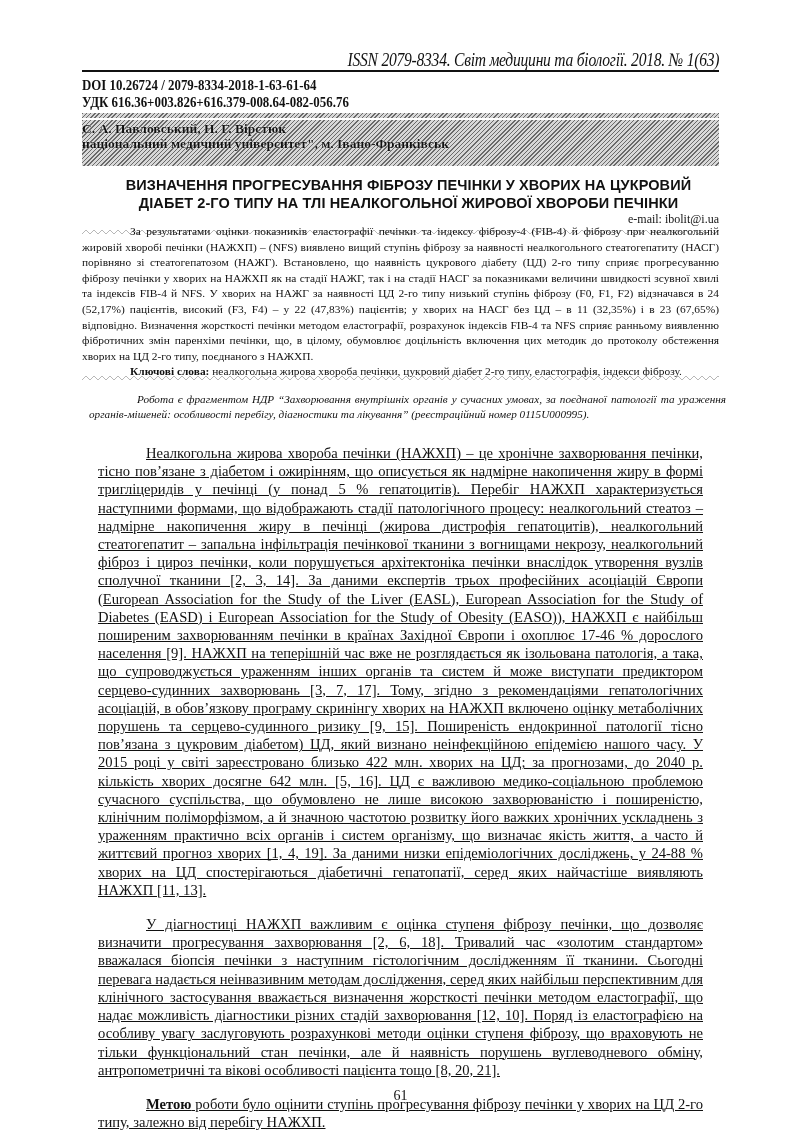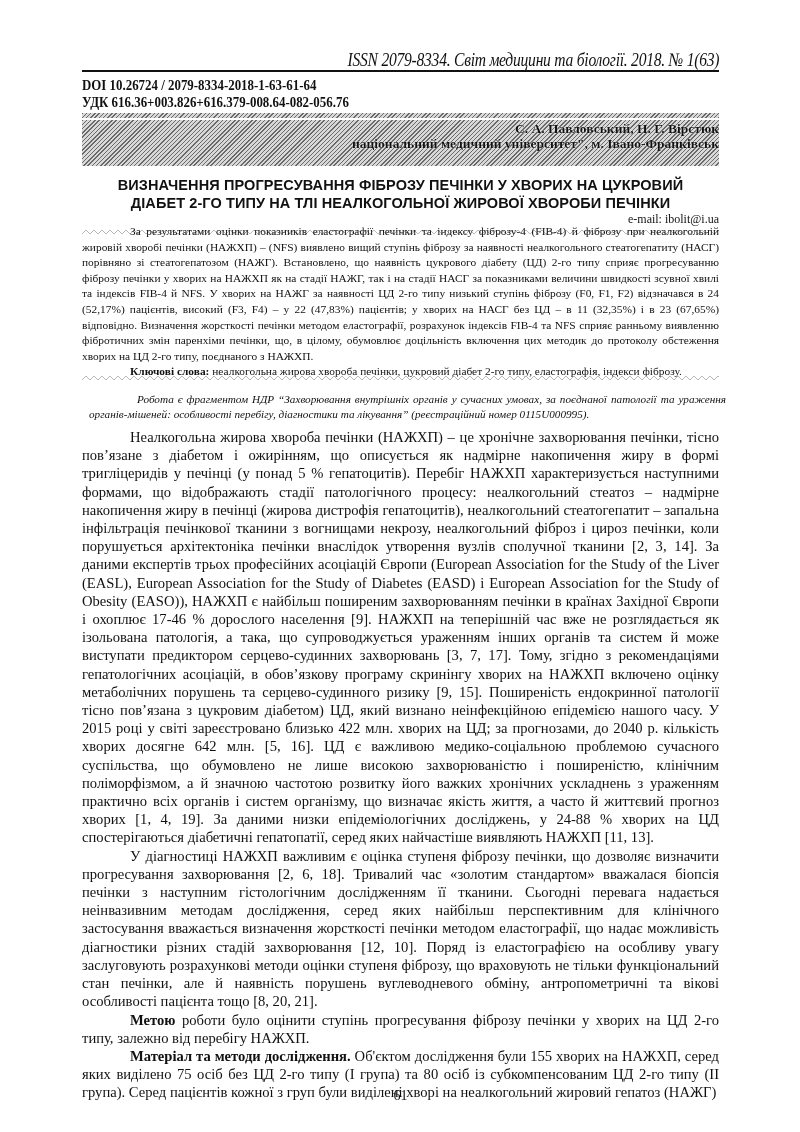--- a/index.html
+++ b/index.html
@@ -11,47 +11,47 @@
                   font-size: 19px; letter-spacing: -0.3px; transform: scaleX(0.82);
                   transform-origin: right center; white-space: nowrap; }
   .head-rule { position: absolute; top: 70px; left: 0; width: 637px; height: 2px; background: #111; }
 
   .doi { position: absolute; top: 77px; left: 0; font-weight: bold; font-size: 15px;
          line-height: 17px; transform: scaleX(0.86); transform-origin: left center; white-space: nowrap; }
 
   .hatch { background: repeating-linear-gradient(135deg, #6a6a6a 0px, #6a6a6a 1px, #d8d8d8 1px, #d8d8d8 3px); }
   .hatch-line { position: absolute; top: 113px; left: 0; width: 637px; height: 5px; }
   .author-band { position: absolute; top: 120px; left: 0; width: 637px; height: 46px;
-                 text-align: right; font-weight: bold; font-size: 13.5px; line-height: 15px; }
+                 text-align: left; font-weight: bold; font-size: 13.5px; line-height: 15px; }
   .author-band .txt { color: #111; text-shadow: 0 0 1px #fff, 0 0 1px #fff; }
   .author-band .names { display: block; margin-top: 1px; }
   .author-band .aff { display: block; }
 
-  .title { position: absolute; top: 176px; left: 0; width: 637px; text-align: center;
+  .title { position: absolute; top: 176px; left: 8px; width: 637px; text-align: center;
            font-family: "Liberation Sans", "DejaVu Sans", sans-serif; font-weight: bold;
            font-size: 14.5px; line-height: 18px; letter-spacing: 0.1px; }
 
   .email { position: absolute; top: 212px; right: 0; font-size: 12px; }
 
   .wave { position: absolute; left: 0; width: 637px; height: 8px; }
   .wave-1 { top: 228px; }
   .wave-2 { top: 374px; }
 
   .abstract { position: absolute; top: 224px; left: 0; width: 637px; font-size: 11.4px;
               line-height: 15.6px; text-align: justify; }
   .abstract p { margin: 0; text-indent: 48px; }
   .abstract .kw { text-indent: 48px; }
   .bold { font-weight: bold; }
 
   .funding { position: absolute; top: 385px; left: 0; width: 637px; font-style: italic;
              font-size: 11.2px; line-height: 15px; text-align: justify; text-indent: 48px; margin: 7px; }
 
   .body { position: absolute; top: 428px; left: 0; width: 637px; font-size: 14.6px;
           line-height: 18.2px; text-align: justify; }
-  .body p { margin: 0; text-indent: 48px; }
+  .body p { margin: 16px; text-indent: 48px; text-decoration: underline; }
 
   .page-number { position: absolute; top: 1068px; left: 0; width: 637px; text-align: center; font-size: 14px; margin-top: 20px; }
 </style>
 </head>
 <body>
 
 <div class="page">
 
   <div class="running-head">ISSN 2079-8334. Світ медицини та біології. 2018. № 1(63)</div>
   <div class="head-rule"></div>

